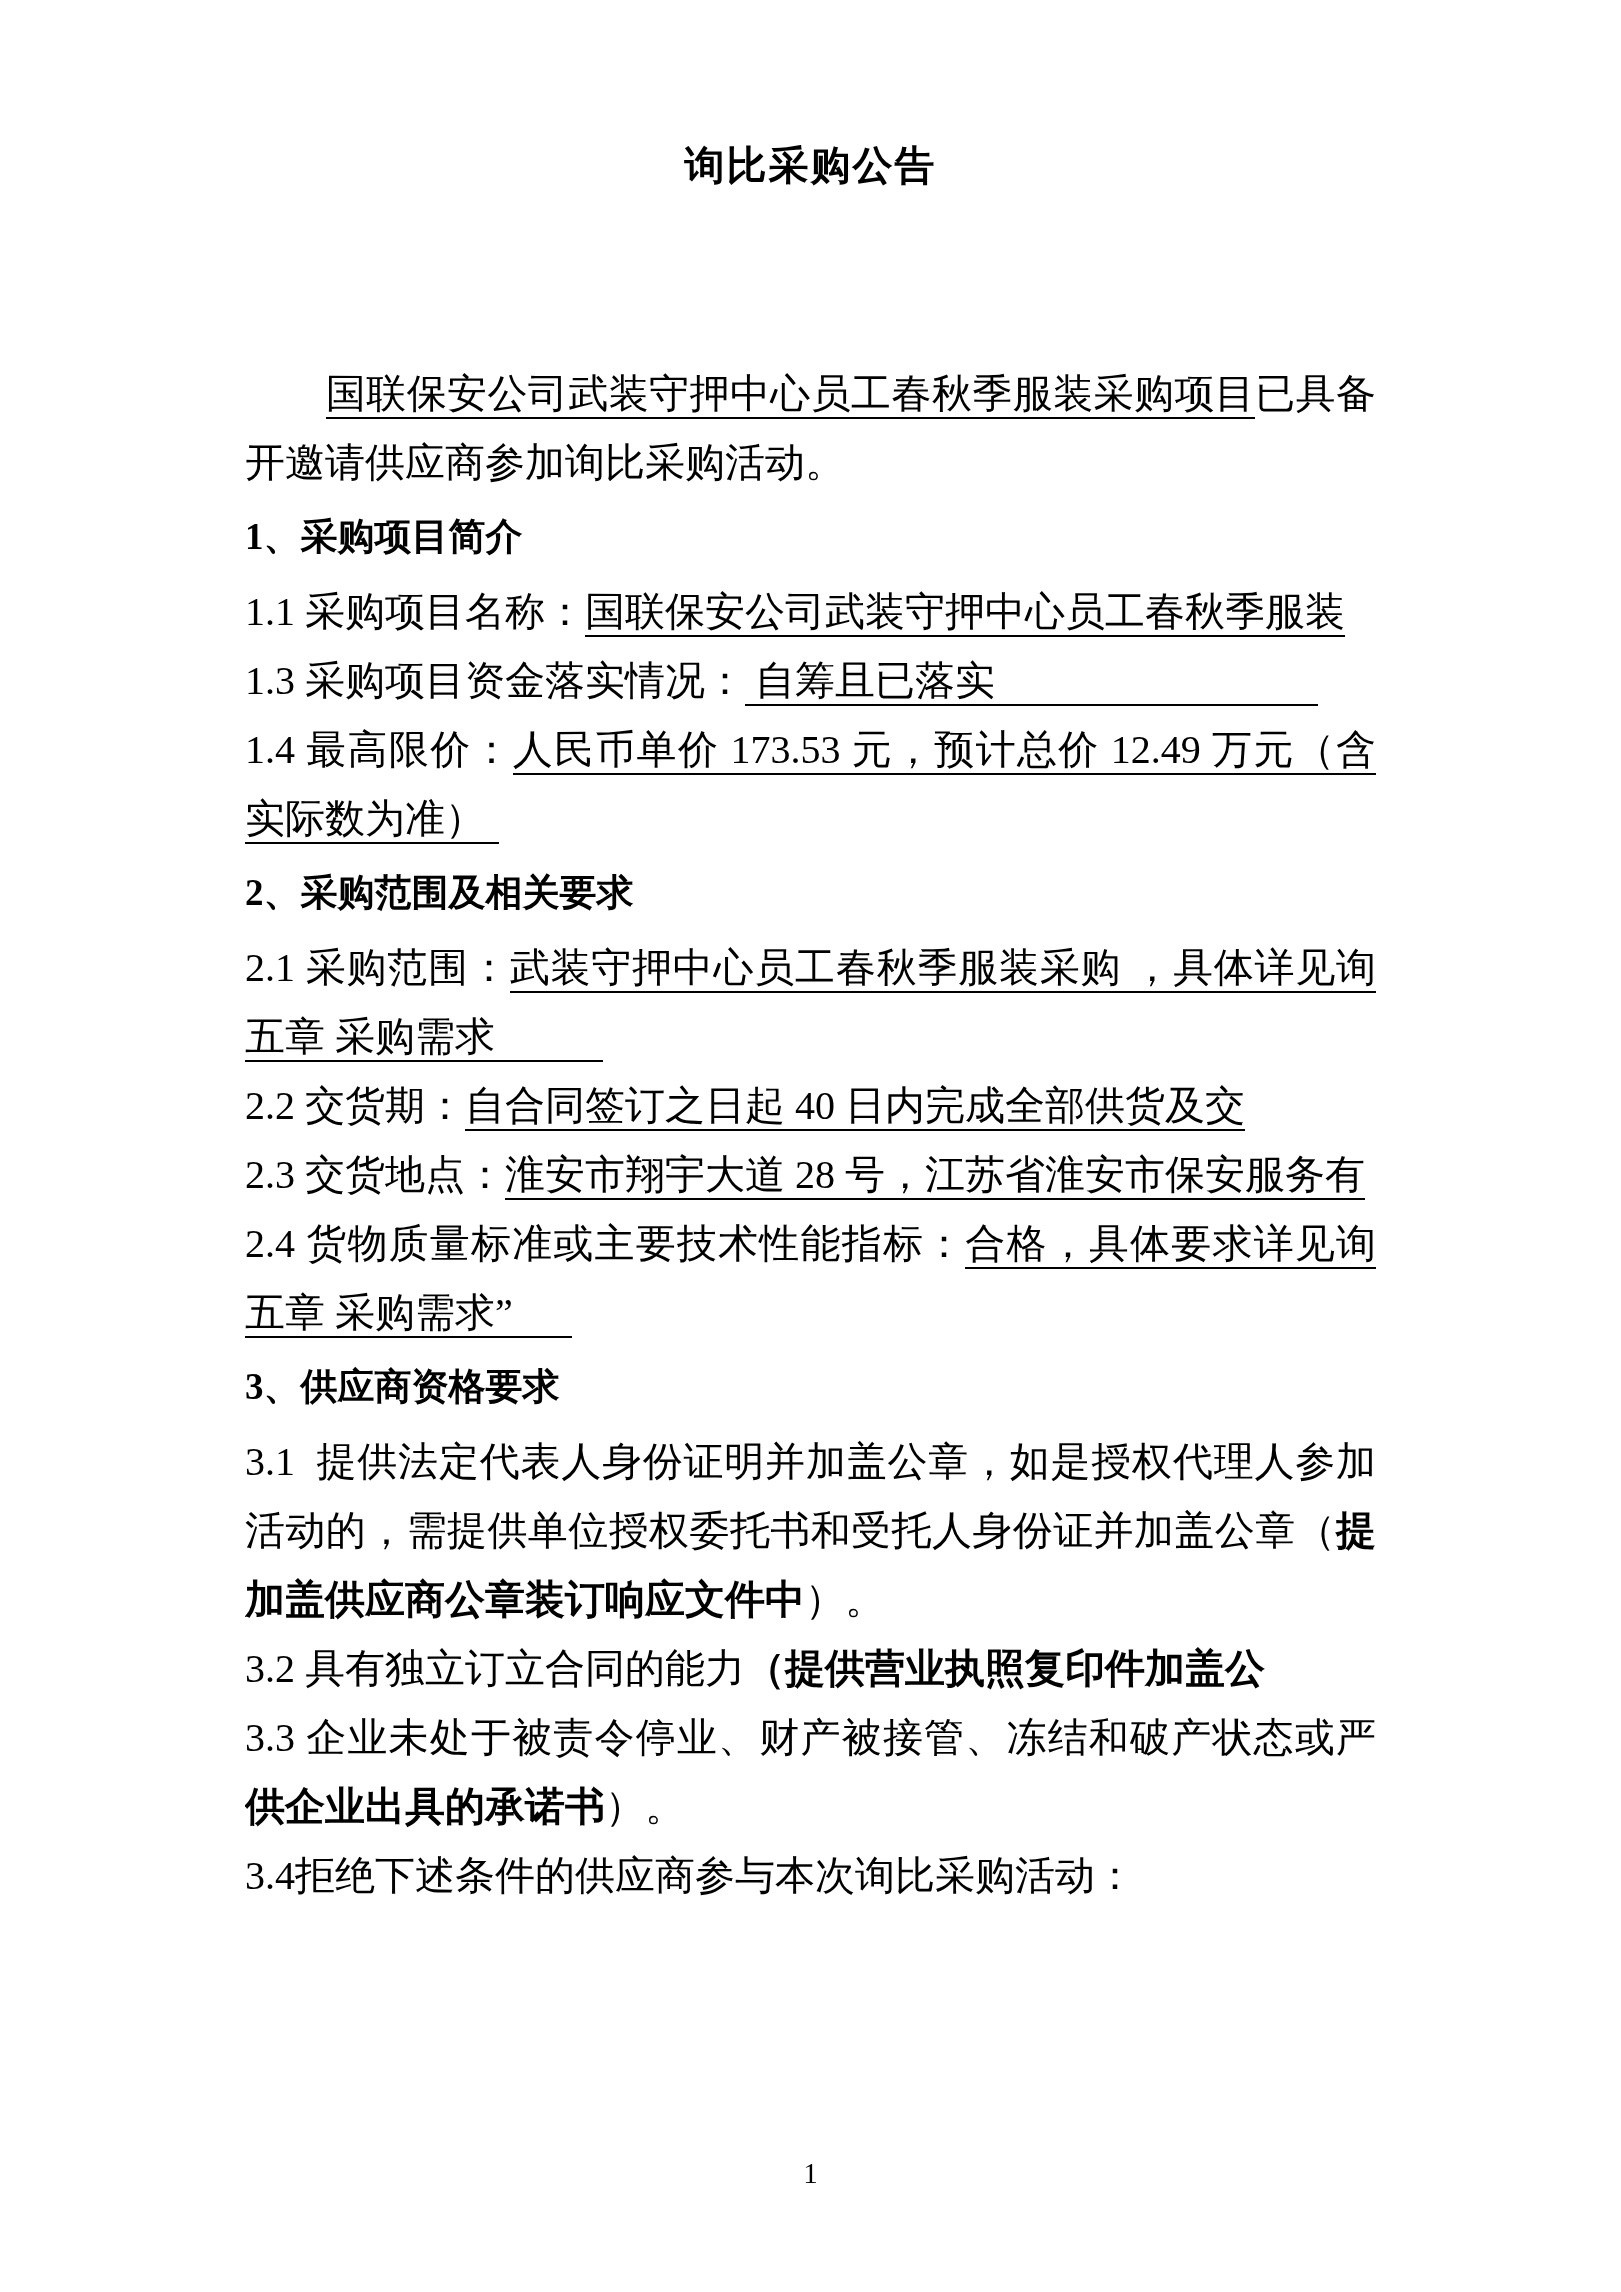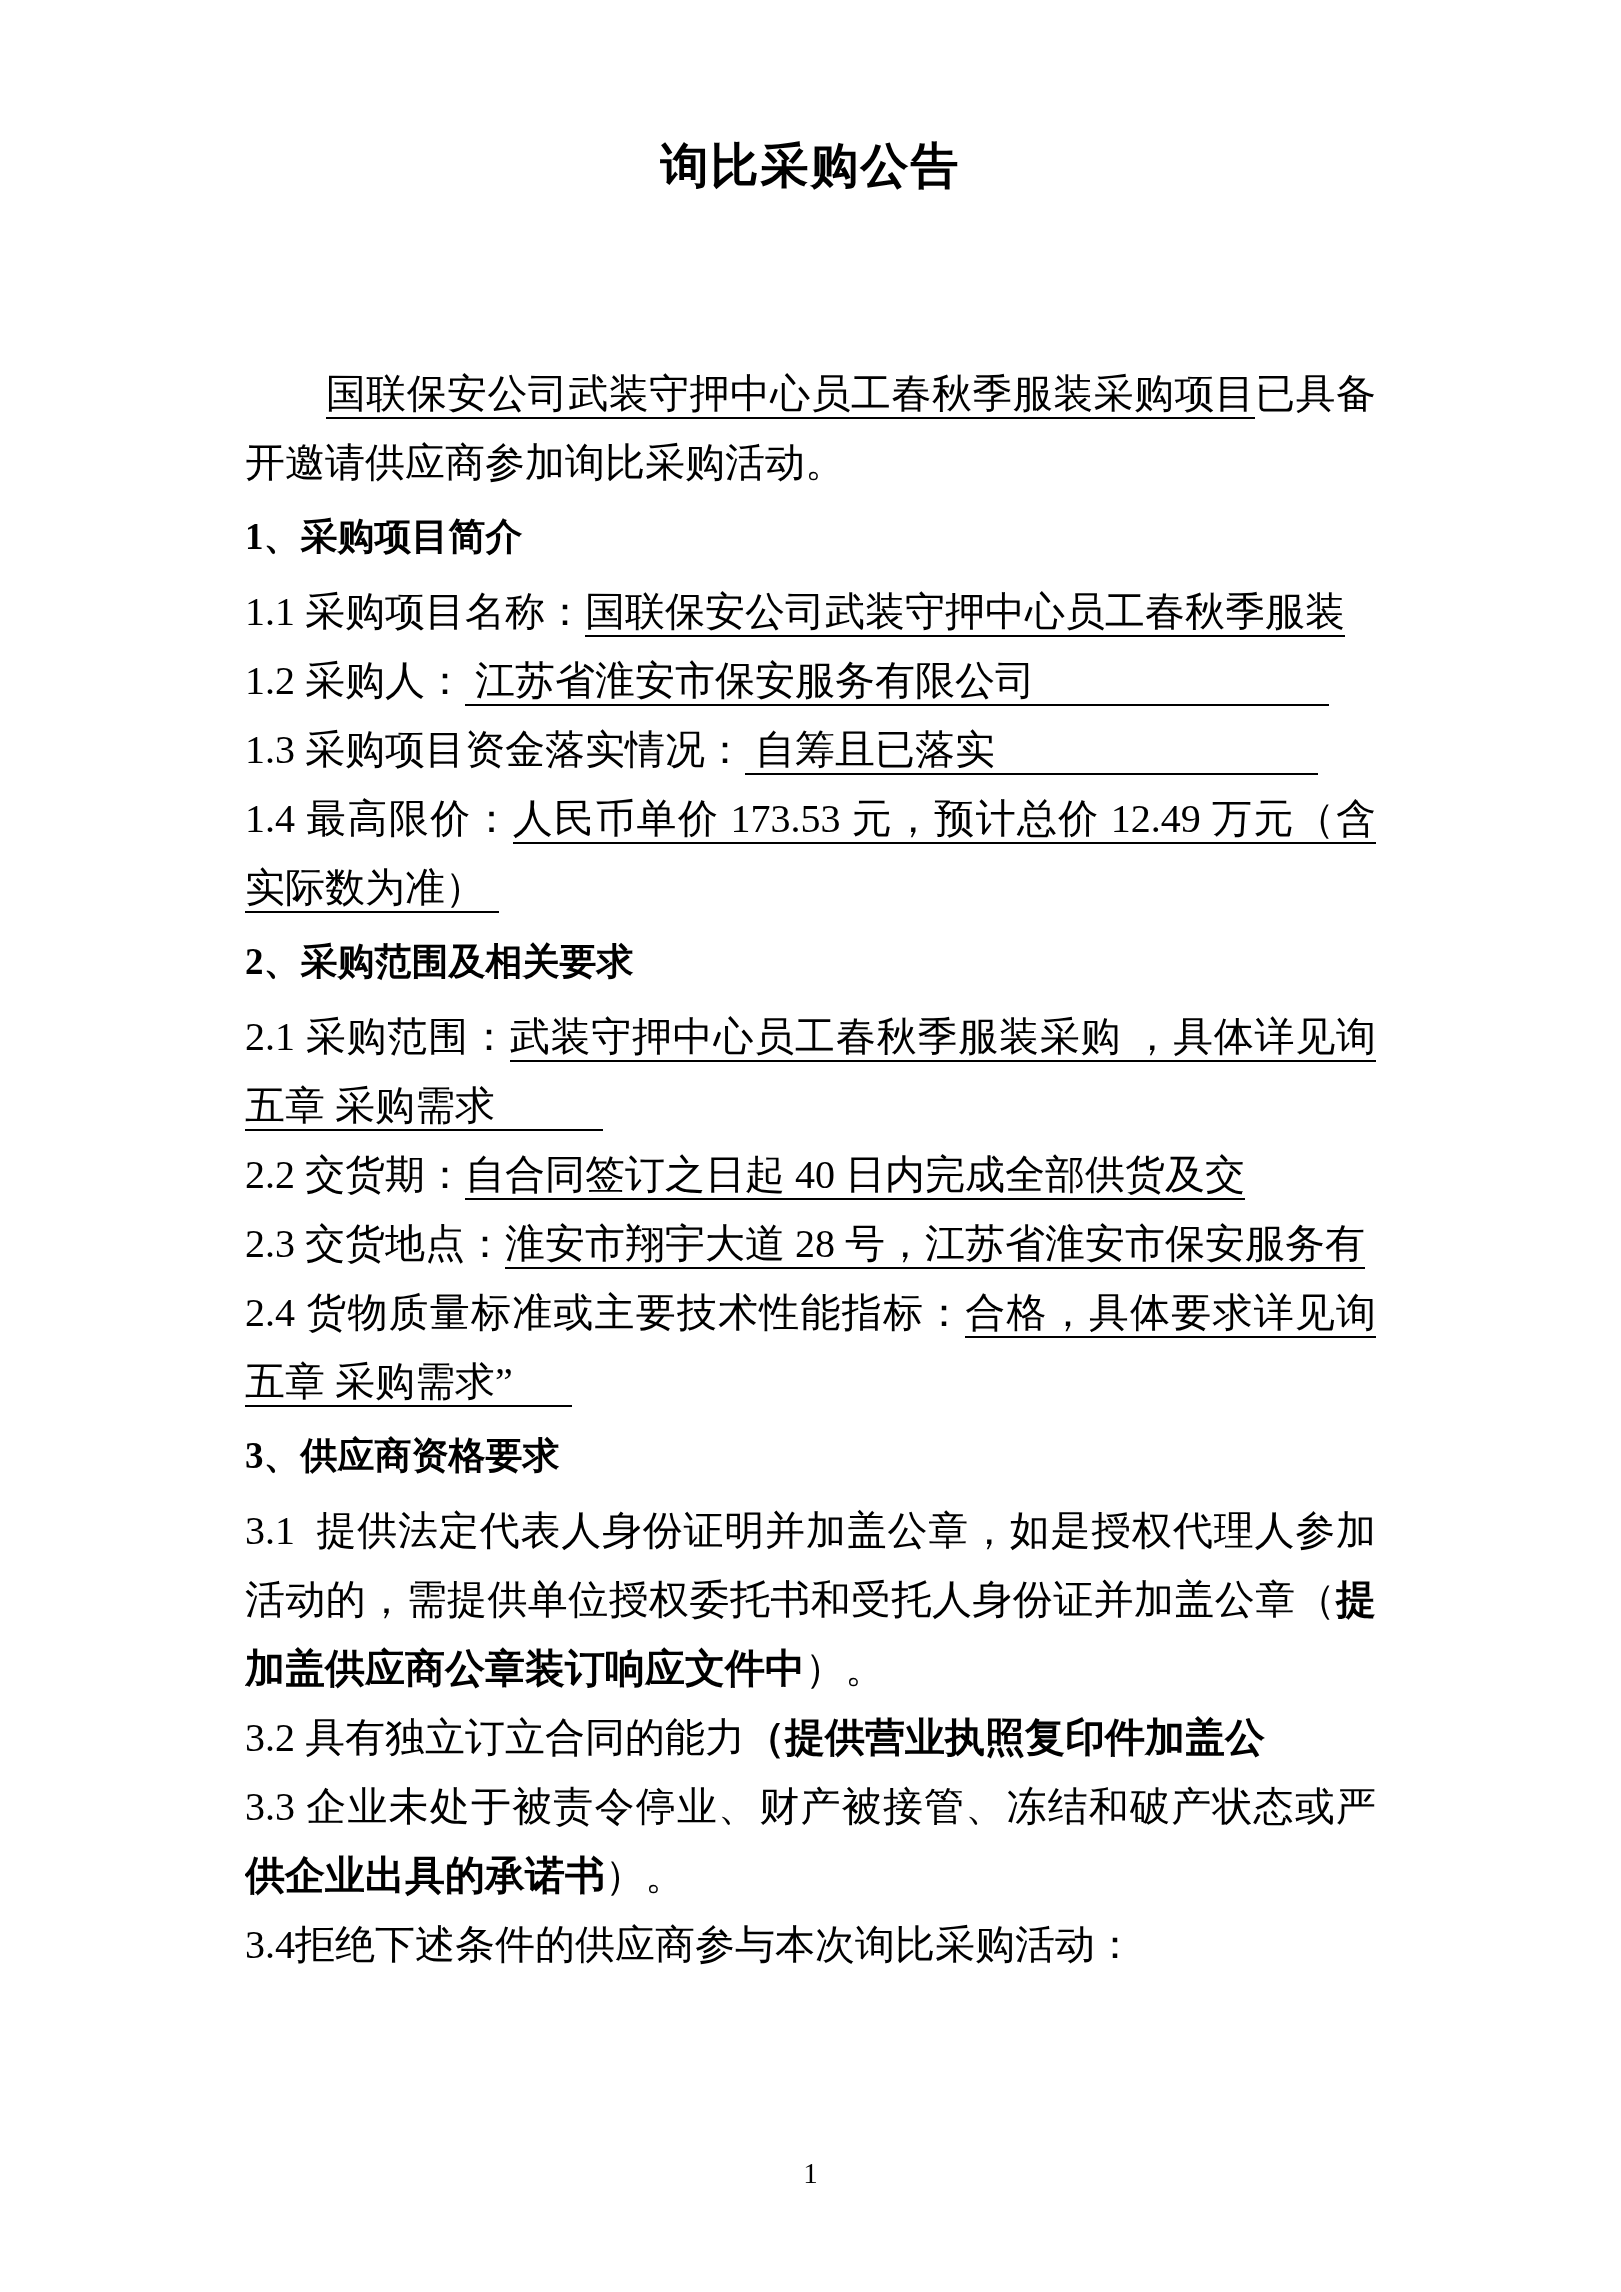--- a/index.html
+++ b/index.html
@@ -9,21 +9,21 @@
     height: 2293px;
     background: #ffffff;
     overflow: hidden;
     font-family: "Liberation Serif", "DejaVu Serif", serif;
     color: #000000;
   }
   .doc-title {
     margin: 0;
     padding-top: 135px;
     text-align: center;
-    font-size: 48px;
+    font-size: 40px;
     line-height: 61px;
     font-weight: bold;
     letter-spacing: 2px;
   }
   .content {
     position: absolute;
     left: 245px;
     top: 359px;
     width: 1131px;
   }
@@ -70,23 +70,20 @@
         <div class="line fill"><span class="run">　　</span><span class="run u">国联保安公司武装守押中心员工春秋季服装采购项目</span><span class="run">已具备采购条件，现公</span></div>
         <div class="line"><span class="run">开邀请供应商参加询比采购活动。</span></div>
       </div>
       <div class="para heading">
         <div class="line"><span class="run">1、采购项目简介</span></div>
       </div>
       <div class="para body">
         <div class="line"><span class="run">1.1 采购项目名称：</span><span class="run u">国联保安公司武装守押中心员工春秋季服装采购项目</span></div>
       </div>
       <div class="para body">
-        <div class="line"><span class="run">1.2 采购人：</span><span class="run u" style="padding-right: 294px;"> 江苏省淮安市保安服务有限公司</span></div>
-      </div>
-      <div class="para body">
         <div class="line"><span class="run">1.3 采购项目资金落实情况：</span><span class="run u" style="padding-right: 323px;"> 自筹且已落实</span></div>
       </div>
       <div class="para body">
         <div class="line fill"><span class="run">1.4 最高限价：</span><span class="run u">人民币单价 173.53 元，预计总价 12.49 万元（含税）（最终以</span></div>
         <div class="line"><span class="run u" style="padding-right: 13.7px;">实际数为准）</span></div>
       </div>
       <div class="para heading">
         <div class="line"><span class="run">2、采购范围及相关要求</span></div>
       </div>
       <div class="para body">

